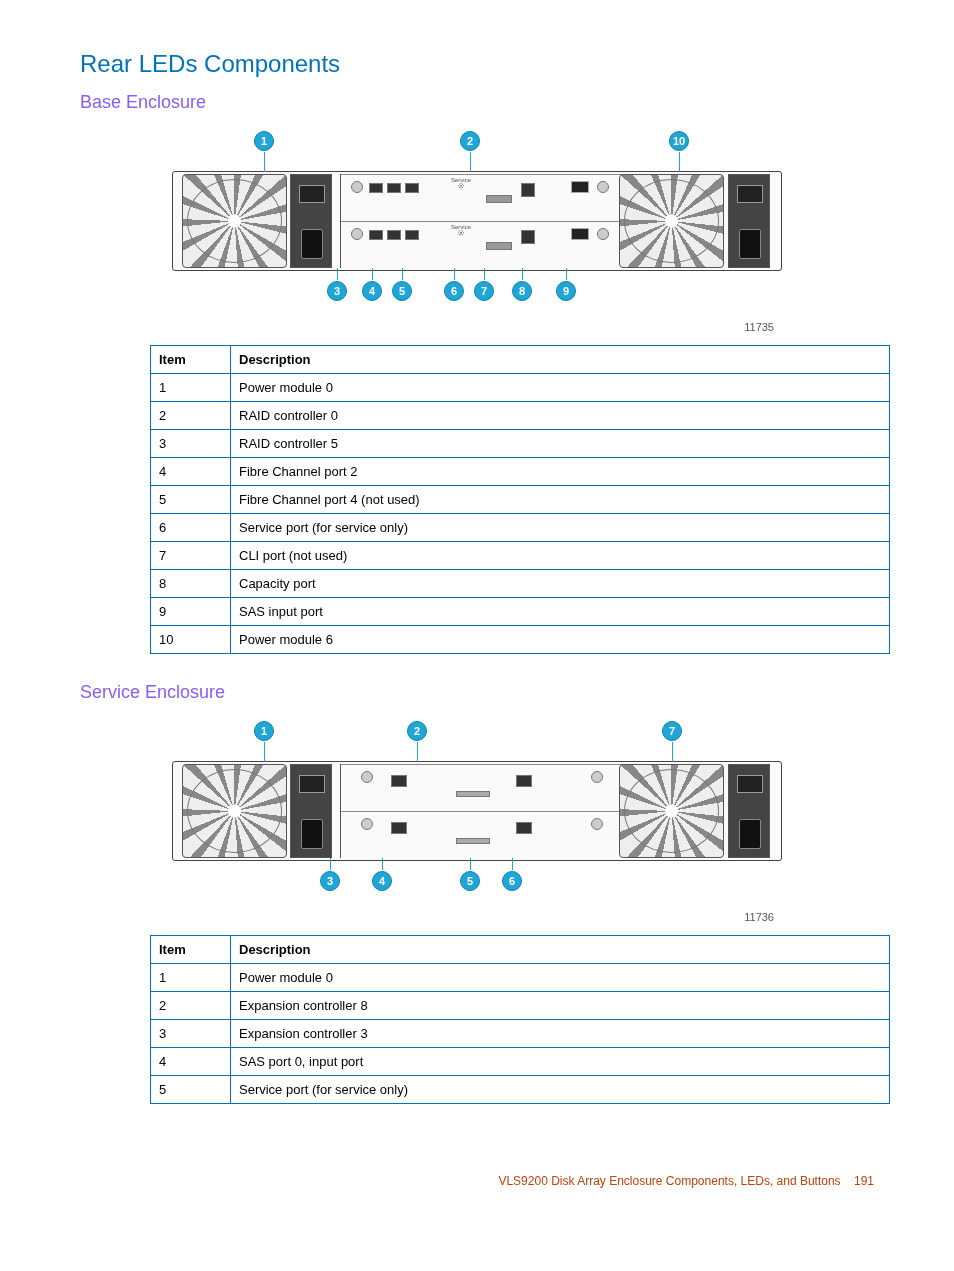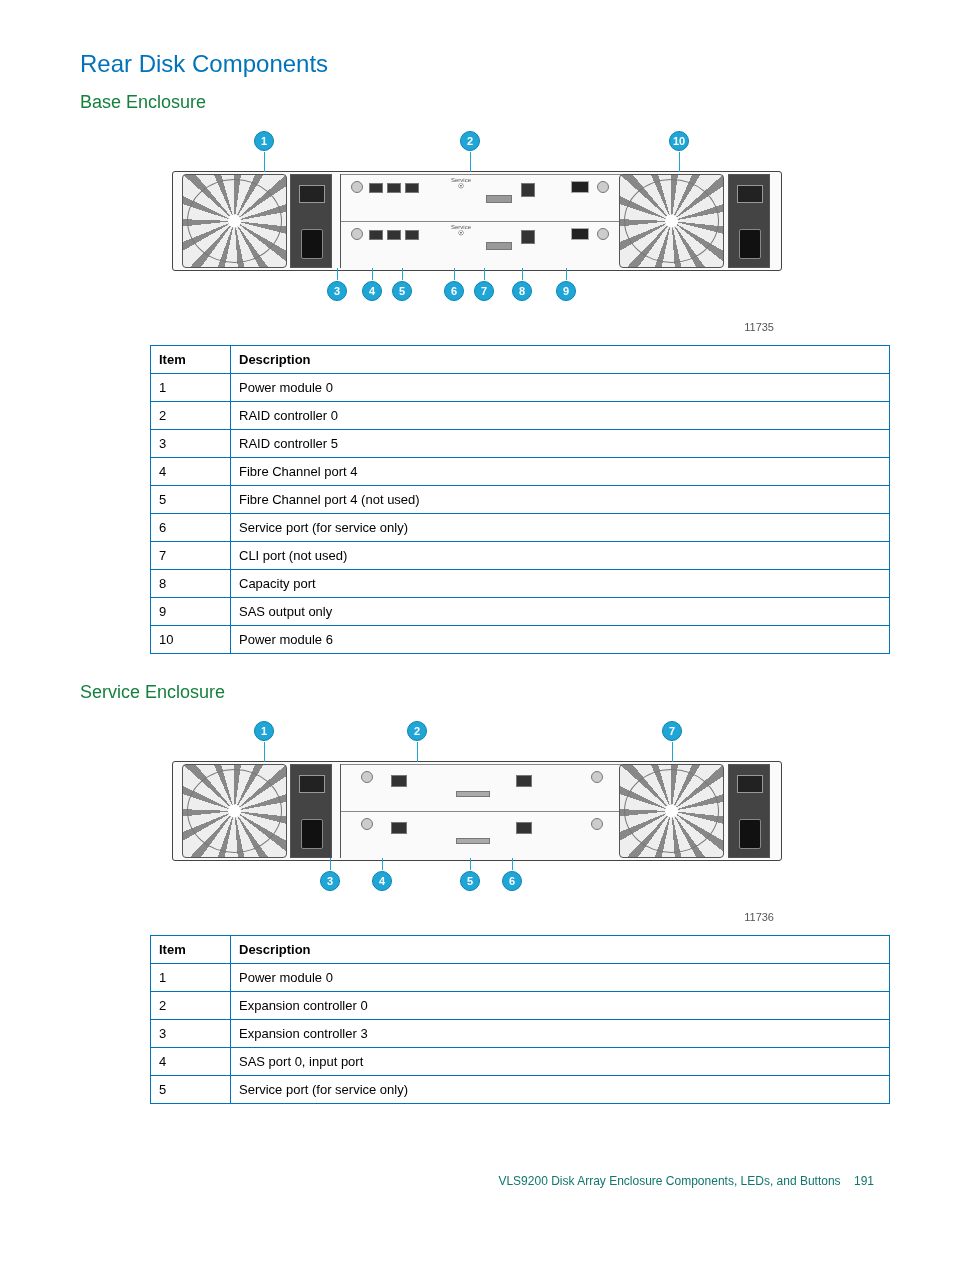--- a/index.html
+++ b/index.html
@@ -10,21 +10,21 @@
     width: 954px;
     color: #000;
   }
   h1 {
     color: #0073ba;
     font-weight: 400;
     font-size: 24px;
     margin-bottom: 14px;
   }
   h2 {
-    color: #15803d;
+    color: #8b5cf6;
     font-weight: 400;
     font-size: 18px;
     margin-bottom: 18px;
   }
   .figure {
     text-align: center;
     margin: 10px 0 10px 0;
   }
   .figure-caption {
     text-align: right;
@@ -46,21 +46,21 @@
     font-weight: 400;
   }
   table th {
     font-weight: 700;
   }
   .col-item { width: 80px; }
   .footer {
     margin-top: 70px;
     text-align: right;
     font-size: 12px;
-    color: #0f766e;
+    color: #c2410c;
   }
   
   .diagram {
     position: relative;
     width: 610px;
     height: 180px;
     margin: 0 auto;
   }
   .chassis {
     position: absolute;
@@ -151,21 +151,21 @@
   }
   .line-down { top:20px; }
   .line-up { bottom:20px; }
   .servicep{
     position:absolute; font-size:6px; color:#555;
   }
 </style>
 </head>
 <body>
 
-<h1>Rear Disk Components</h1>
+<h1>Rear LEDs Components</h1>
 
 <h2>Base Enclosure</h2>
 
 <div class="figure">
   <div class="diagram">
     <div class="chassis"></div>
     <div class="fan fan-left"></div>
     <div class="psu psu-left"></div>
     <div class="ctrl-area">
       <div class="ctrl-row top">
@@ -254,41 +254,41 @@
     <tr>
         <td>2</td>
         <td>RAID controller 0</td>
       </tr>
     <tr>
         <td>3</td>
         <td>RAID controller 5</td>
       </tr>
     <tr>
         <td>4</td>
-        <td>Fibre Channel port 4</td>
+        <td>Fibre Channel port 2</td>
       </tr>
     <tr>
         <td>5</td>
         <td>Fibre Channel port 4 (not used)</td>
       </tr>
     <tr>
         <td>6</td>
         <td>Service port (for service only)</td>
       </tr>
     <tr>
         <td>7</td>
         <td>CLI port (not used)</td>
       </tr>
     <tr>
         <td>8</td>
         <td>Capacity port</td>
       </tr>
     <tr>
         <td>9</td>
-        <td>SAS output only</td>
+        <td>SAS input port</td>
       </tr>
     <tr>
         <td>10</td>
         <td>Power module 6</td>
       </tr>
   </tbody>
 </table>
 
 <h2>Service Enclosure</h2>
 
@@ -356,21 +356,21 @@
       <th>Description</th>
     </tr>
   </thead>
   <tbody>
     <tr>
         <td>1</td>
         <td>Power module 0</td>
       </tr>
     <tr>
         <td>2</td>
-        <td>Expansion controller 0</td>
+        <td>Expansion controller 8</td>
       </tr>
     <tr>
         <td>3</td>
         <td>Expansion controller 3</td>
       </tr>
     <tr>
         <td>4</td>
         <td>SAS port 0, input port</td>
       </tr>
     <tr>

